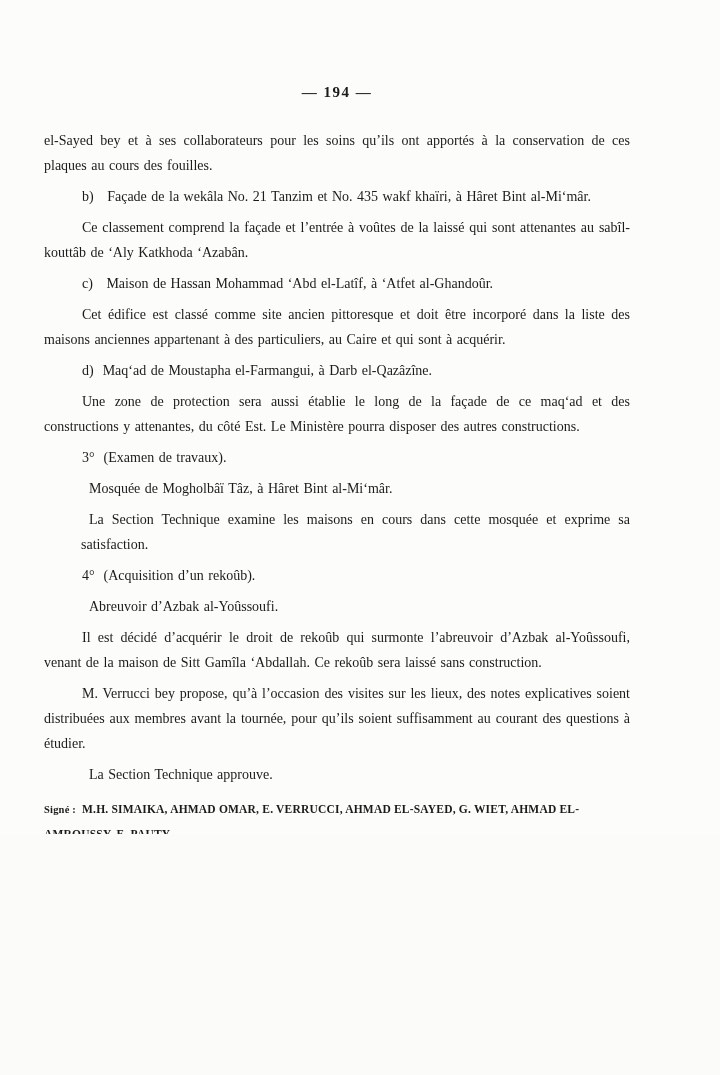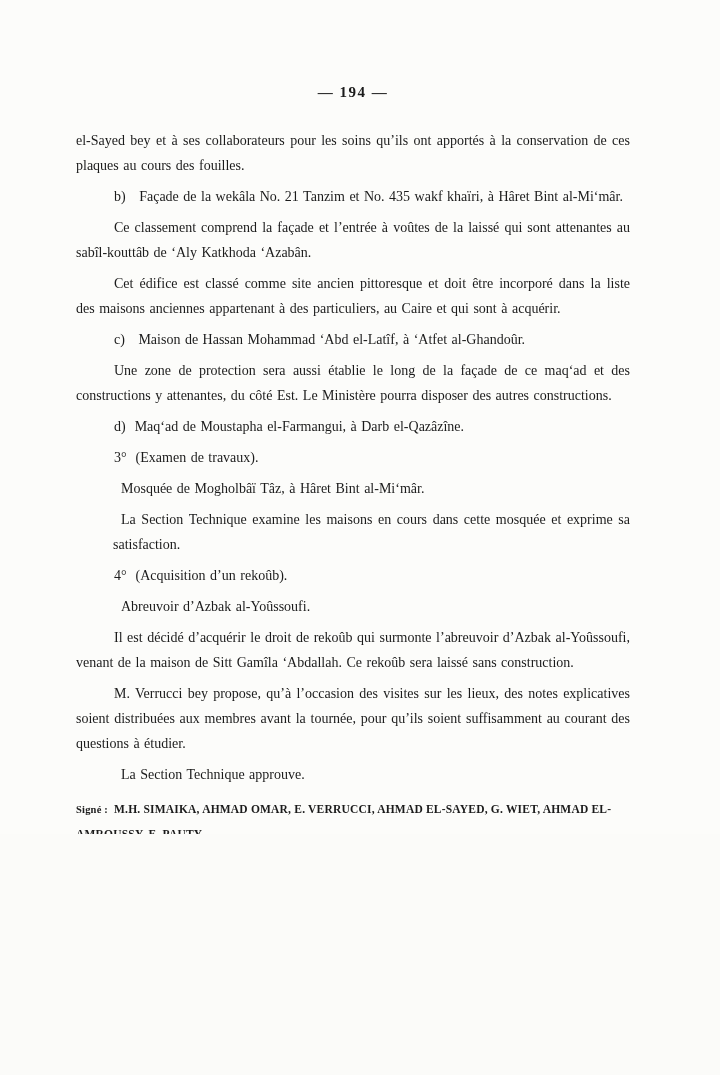--- a/index.html
+++ b/index.html
@@ -4,21 +4,21 @@
 <style>
   * { margin: 0; padding: 0; box-sizing: border-box; }
   html, body { width: 720px; height: 1075px; }
   body { background: #fbfbf9; overflow: hidden; }
 
   .page {
     position: relative;
     width: 720px;
     height: 834px;
     background: #fcfcfa;
-    padding: 84px 90px 0 76px;
+    padding: 84px 90px 0 44px;
     font-family: "Liberation Serif", "DejaVu Serif", serif;
     color: #1b1b1b;
     overflow: hidden;
   }
 
   .page-number {
     text-align: center;
     font-weight: bold;
     font-size: 15px;
     letter-spacing: 1.5px;
@@ -56,24 +56,24 @@
 <body>
 
 <div class="page">
 
   <div class="page-number">— 194 —</div>
 
   <div class="text-block">
       <p class="para none">el-Sayed bey et à ses collaborateurs pour les soins qu’ils ont apportés à la conservation de ces plaques au cours des fouilles.</p>
       <p class="para indent">b)&nbsp;&nbsp;&nbsp;Façade de la wekâla No. 21 Tanzim et No. 435 wakf khaïri, à Hâret Bint al-Mi‘mâr.</p>
       <p class="para indent">Ce classement comprend la façade et l’entrée à voûtes de la laissé qui sont attenantes au sabîl-kouttâb de ‘Aly Katkhoda ‘Azabân.</p>
+      <p class="para indent">c)&nbsp;&nbsp;&nbsp;Maison de Hassan Mohammad ‘Abd el-Latîf, à ‘Atfet al-Ghandoûr.</p>
       <p class="para indent">Cet édifice est classé comme site ancien pittoresque et doit être incorporé dans la liste des maisons anciennes appartenant à des particuliers, au Caire et qui sont à acquérir.</p>
-      <p class="para indent">c)&nbsp;&nbsp;&nbsp;Maison de Hassan Mohammad ‘Abd el-Latîf, à ‘Atfet al-Ghandoûr.</p>
+      <p class="para indent">d)&nbsp;&nbsp;Maq‘ad de Moustapha el-Farmangui, à Darb el-Qazâzîne.</p>
       <p class="para indent">Une zone de protection sera aussi établie le long de la façade de ce maq‘ad et des constructions y attenantes, du côté Est. Le Ministère pourra disposer des autres constructions.</p>
-      <p class="para indent">d)&nbsp;&nbsp;Maq‘ad de Moustapha el-Farmangui, à Darb el-Qazâzîne.</p>
       <p class="para indent">3°&nbsp;&nbsp;(Examen de travaux).</p>
       <p class="para small">Mosquée de Mogholbâï Tâz, à Hâret Bint al-Mi‘mâr.</p>
       <p class="para small">La Section Technique examine les maisons en cours dans cette mosquée et exprime sa satisfaction.</p>
       <p class="para indent">4°&nbsp;&nbsp;(Acquisition d’un rekoûb).</p>
       <p class="para small">Abreuvoir d’Azbak al-Yoûssoufi.</p>
       <p class="para indent">Il est décidé d’acquérir le droit de rekoûb qui surmonte l’abreuvoir d’Azbak al-Yoûssoufi, venant de la maison de Sitt Gamîla ‘Abdallah. Ce rekoûb sera laissé sans construction.</p>
       <p class="para indent">M. Verrucci bey propose, qu’à l’occasion des visites sur les lieux, des notes explicatives soient distribuées aux membres avant la tournée, pour qu’ils soient suffisamment au courant des questions à étudier.</p>
       <p class="para small">La Section Technique approuve.</p>
     </div>
 

